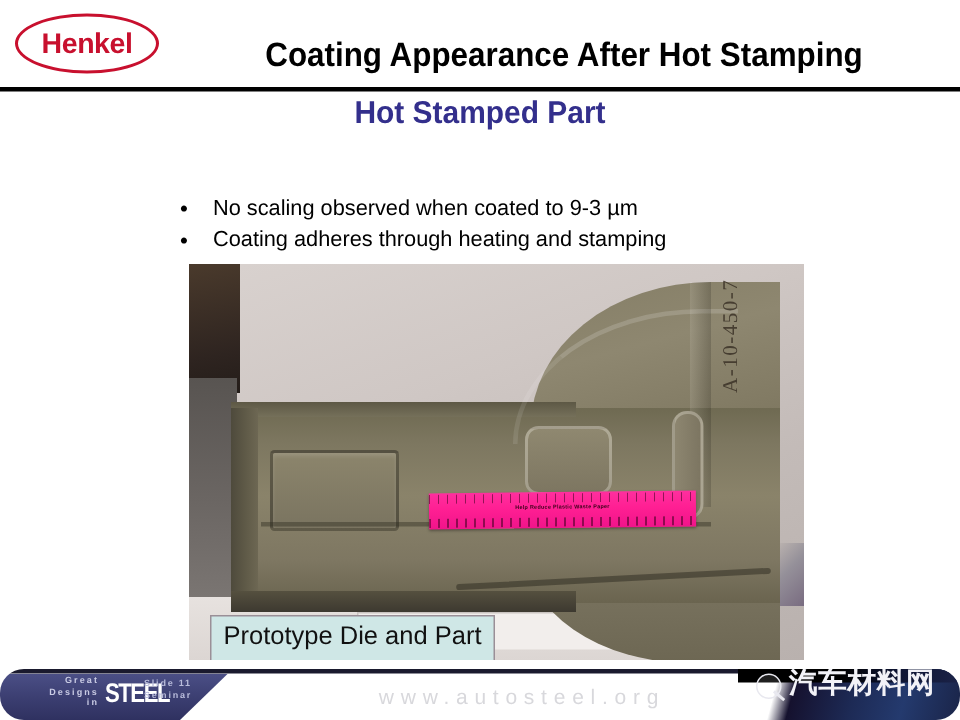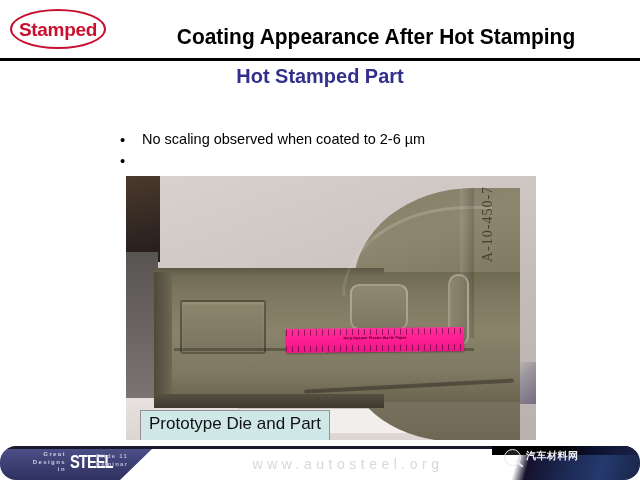--- a/index.html
+++ b/index.html
@@ -484,55 +484,56 @@
     height: 1.8px;
     background: #e8e8ef;
     transform: rotate(40deg);
     transform-origin: left center;
   }
   #watermark-text {
     position: absolute;
     left: 34px;
     top: 2px;
     font-family: "DejaVu Sans", sans-serif;
-    font-size: 10px;
+    font-size: 19px;
     font-weight: bold;
     color: #f2f2f7;
     letter-spacing: 0.5px;
     line-height: 15px;
     white-space: nowrap;
   }
 </style>
 </head>
 <body>
 
 <div id="slide">
 
   <div id="header">
 
     <div id="henkel-logo">
-      <span id="henkel-logo-text">Stamped</span>
+      <span id="henkel-logo-text">Henkel</span>
     </div>
 
     <div id="slide-title">Coating Appearance After Hot Stamping</div>
   </div>
 
   <div id="header-rule"></div>
 
   <div id="slide-subtitle">Hot Stamped Part</div>
 
   <div id="bullets">
 
     <div class="bullet-row">
       <span class="bullet-marker">•</span>
-      <span class="bullet-text">No scaling observed when coated to 2-6 µm</span>
+      <span class="bullet-text">No scaling observed when coated to 9-3 µm</span>
     </div>
 
     <div class="bullet-row">
       <span class="bullet-marker">•</span>
+      <span class="bullet-text">Coating adheres through heating and stamping</span>
     </div>
   </div>
 
   <div id="photo">
 
     <div class="ph-backdrop"></div>
     <div class="ph-topleft-dark"></div>
     <div class="ph-topleft-dark2"></div>
 
     <div class="die-surface"></div>

